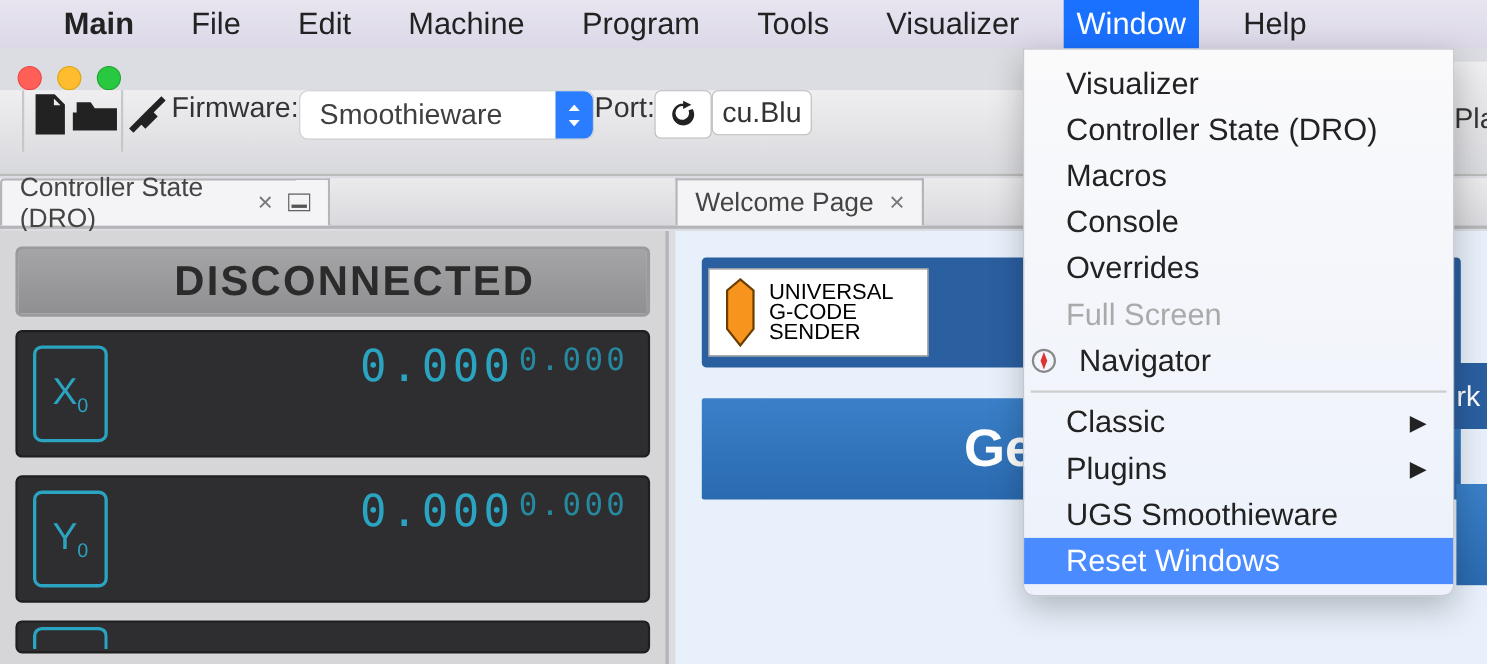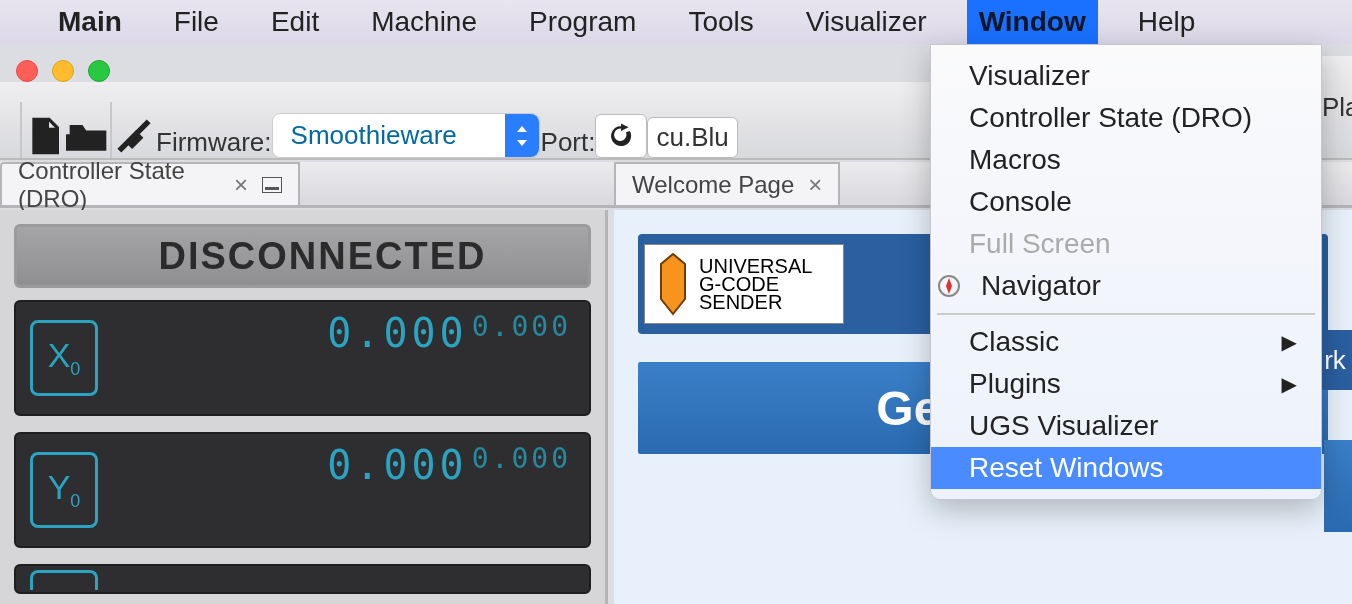--- a/index.html
+++ b/index.html
@@ -3,50 +3,50 @@
 <meta charset="utf-8">
 <style>
 * { margin: 0; padding: 0; box-sizing: border-box; font-family: -apple-system, "Helvetica Neue", Arial, sans-serif; }
 body { width: 1352px; height: 604px; overflow: hidden; background: #dcdde2; position: relative; }
 
 
 .menubar { height: 44px; background: linear-gradient(#e8e5f0, #dcd8e8); display: flex; align-items: center; padding: 0 18px; gap: 28px; font-size: 28px; color: #222; position: relative; }
 .apple { font-size: 30px; }
 .menubar-item { cursor: default; padding: 6px 12px; }
 .menubar-item.bold { font-weight: 700; }
-.menubar-item.active { background: #1a70ff; color: #0f172a; font-weight: bold; }
+.menubar-item.active { background: #1a70ff; color: #ffffff; }
 
 
 .window-top { position: absolute; top: 50px; left: 0; display: flex; align-items: center; gap: 14px; padding: 10px 16px; }
 .traffic { width: 22px; height: 22px; border-radius: 50%; }
 .red { background: #ff5f57; border: 1px solid #e44; }
 .yellow { background: #febc2e; border: 1px solid #dba50b; }
 .green { background: #28c840; border: 1px solid #1da52b; }
 
 
-.toolbar { position: absolute; top: 82px; left: 0; right: 0; height: 78px; background: linear-gradient(#efeef0, #d8d9dd); border-bottom: 2px solid #bbb; display: flex; align-items: flex-end; padding: 0 20px; font-size: 26px; color: #333; }
+.toolbar { position: absolute; top: 82px; left: 0; right: 0; height: 78px; background: linear-gradient(#efeef0, #d8d9dd); border-bottom: 2px solid #bbb; display: flex; align-items: flex-start; padding: 0 20px; font-size: 26px; color: #333; }
 .toolbar .sep { width: 2px; height: 56px; background: #c7c7c9; }
 .tb-icon { width: 44px; height: 44px; display:flex; align-items:center; justify-content:center; }
-.firmware-select { background: #fff; border: 1px solid #ccc; border-radius: 8px; padding: 6px 44px 6px 18px; font-size: 26px; color: #0369a1; position: relative; width: 268px; }
+.firmware-select { background: #fff; border: 1px solid #ccc; border-radius: 8px; padding: 6px 44px 6px 18px; font-size: 26px; color: #404040; position: relative; width: 268px; }
 .firmware-select .steppers { position: absolute; right: 0; top: 0; bottom: 0; width: 34px; background: #2a7dff; border-radius: 0 8px 8px 0; display: flex; flex-direction: column; align-items: center; justify-content: center; color: #fff; font-size: 12px; }
 .port-box { background: #fff; border: 1px solid #bbb; border-radius: 6px; padding: 6px 10px; display:flex; align-items:center; }
 .port-select { background:#fff; border:1px solid #bbb; border-radius:6px; padding:4px 8px; font-size:26px; color:#333; }
 
 
 .tabstrip { position: absolute; top: 162px; left: 0; right: 0; height: 46px; background: linear-gradient(#ebebee, #d9d9dd); border-bottom: 3px solid #b5b5b9; display: flex; align-items: stretch; }
 .tab { display: flex; align-items: center; padding: 0 16px; gap: 14px; font-size: 24px; color: #444; border: 2px solid #b5b5b9; border-bottom: none; background: #f4f4f6; margin-right: 0; }
 .tab.left { width: 300px; border-top-left-radius: 4px; }
 .tab .close { color: #777; font-size: 24px; font-weight: 300; }
 .tab .minimize { margin-left: auto; color: #555; }
 
 
 .dro { position: absolute; top: 210px; left: 0; width: 608px; bottom: 0; background: #d6d6d9; border-right: 3px solid #b5b5b9; padding: 14px; }
 .status { height: 64px; background: linear-gradient(#a5a5a7, #8f8f91); border: 3px solid #9a9a9c; border-radius: 6px; color: #2b2b2b; font-size: 38px; font-weight: 800; letter-spacing: 2px; display: flex; align-items: center; justify-content: center; margin-bottom: 12px; padding-left: 40px; }
 .axis { height: 116px; background: #2e2e30; border-radius: 6px; border: 2px solid #1e1e1f; margin-bottom: 16px; display: flex; align-items: stretch; padding: 8px 14px; }
-.axis-badge { width: 68px; height: 76px; border: 3px solid #2aa4c0; border-radius: 8px; color: #2aa4c0; display: flex; align-items: center; justify-content: center; font-size: 34px; font-weight: 400; align-self: center; }
+.axis-badge { width: 68px; height: 88px; border: 3px solid #2aa4c0; border-radius: 8px; color: #2aa4c0; display: flex; align-items: center; justify-content: center; font-size: 34px; font-weight: 400; align-self: center; }
 .axis-badge sub { font-size: 18px; }
 .axis-values { margin-left: auto; text-align: right; display: flex; justify-content: center; gap: 4px; padding-right: 4px; }
 .axis-values .big { color: #2aa4c0; font-family: "Menlo", monospace; font-size: 40px; letter-spacing: 4px; }
 .axis-values .small { color: #26899f; font-family: "Menlo", monospace; font-size: 28px; letter-spacing: 3px; }
 
 
 .welcome { position: absolute; top: 210px; left: 614px; right: 0; bottom: 0; background: #e8f1fb; }
 .welcome .banner { margin: 24px 24px 0 24px; height: 100px; background: #2a5fa0; border-radius: 4px; display:flex; align-items:center; padding: 6px; }
 .welcome .logo { height: 80px; width: 200px; background:#fff; display:flex; align-items:center; gap:6px; padding:4px 8px; font-family: Impact, "Arial Black", sans-serif; font-size: 20px; line-height: 0.9; color:#000; border:1px solid #888; }
 .welcome .title-band { margin: 28px 24px 0 24px; height: 92px; background: linear-gradient(#3a80c9, #2a6ab0); display:flex; align-items:center; justify-content:center; color:#fff; font-size: 48px; font-weight:700; border-radius: 2px; }
@@ -193,20 +193,23 @@
     </div>
   <div class="mitem">
       <span>Controller State (DRO)</span>
     </div>
   <div class="mitem">
       <span>Macros</span>
     </div>
   <div class="mitem">
       <span>Console</span>
     </div>
+  <div class="mitem">
+      <span>Overrides</span>
+    </div>
   <div class="mitem disabled">
       <span>Full Screen</span>
     </div>
   <div class="mitem">
     <span class="small-icon">
         <svg width="24" height="24">
           <circle cx="12" cy="12" r="10" fill="none" stroke="#888" stroke-width="2"></circle>
           <path fill="#d33" d="M12 4l3 8-3 8-3-8z"></path>
         </svg>
       </span>
@@ -215,18 +218,18 @@
   <div class="divider"></div>
   <div class="mitem">
       <span>Classic</span>
       <span class="arrow">▶</span>
     </div>
   <div class="mitem">
       <span>Plugins</span>
       <span class="arrow">▶</span>
     </div>
   <div class="mitem">
-      <span>UGS Visualizer</span>
+      <span>UGS Smoothieware</span>
     </div>
   <div class="mitem highlight">
       <span>Reset Windows</span>
     </div>
 </div>
 
 </body></html>

